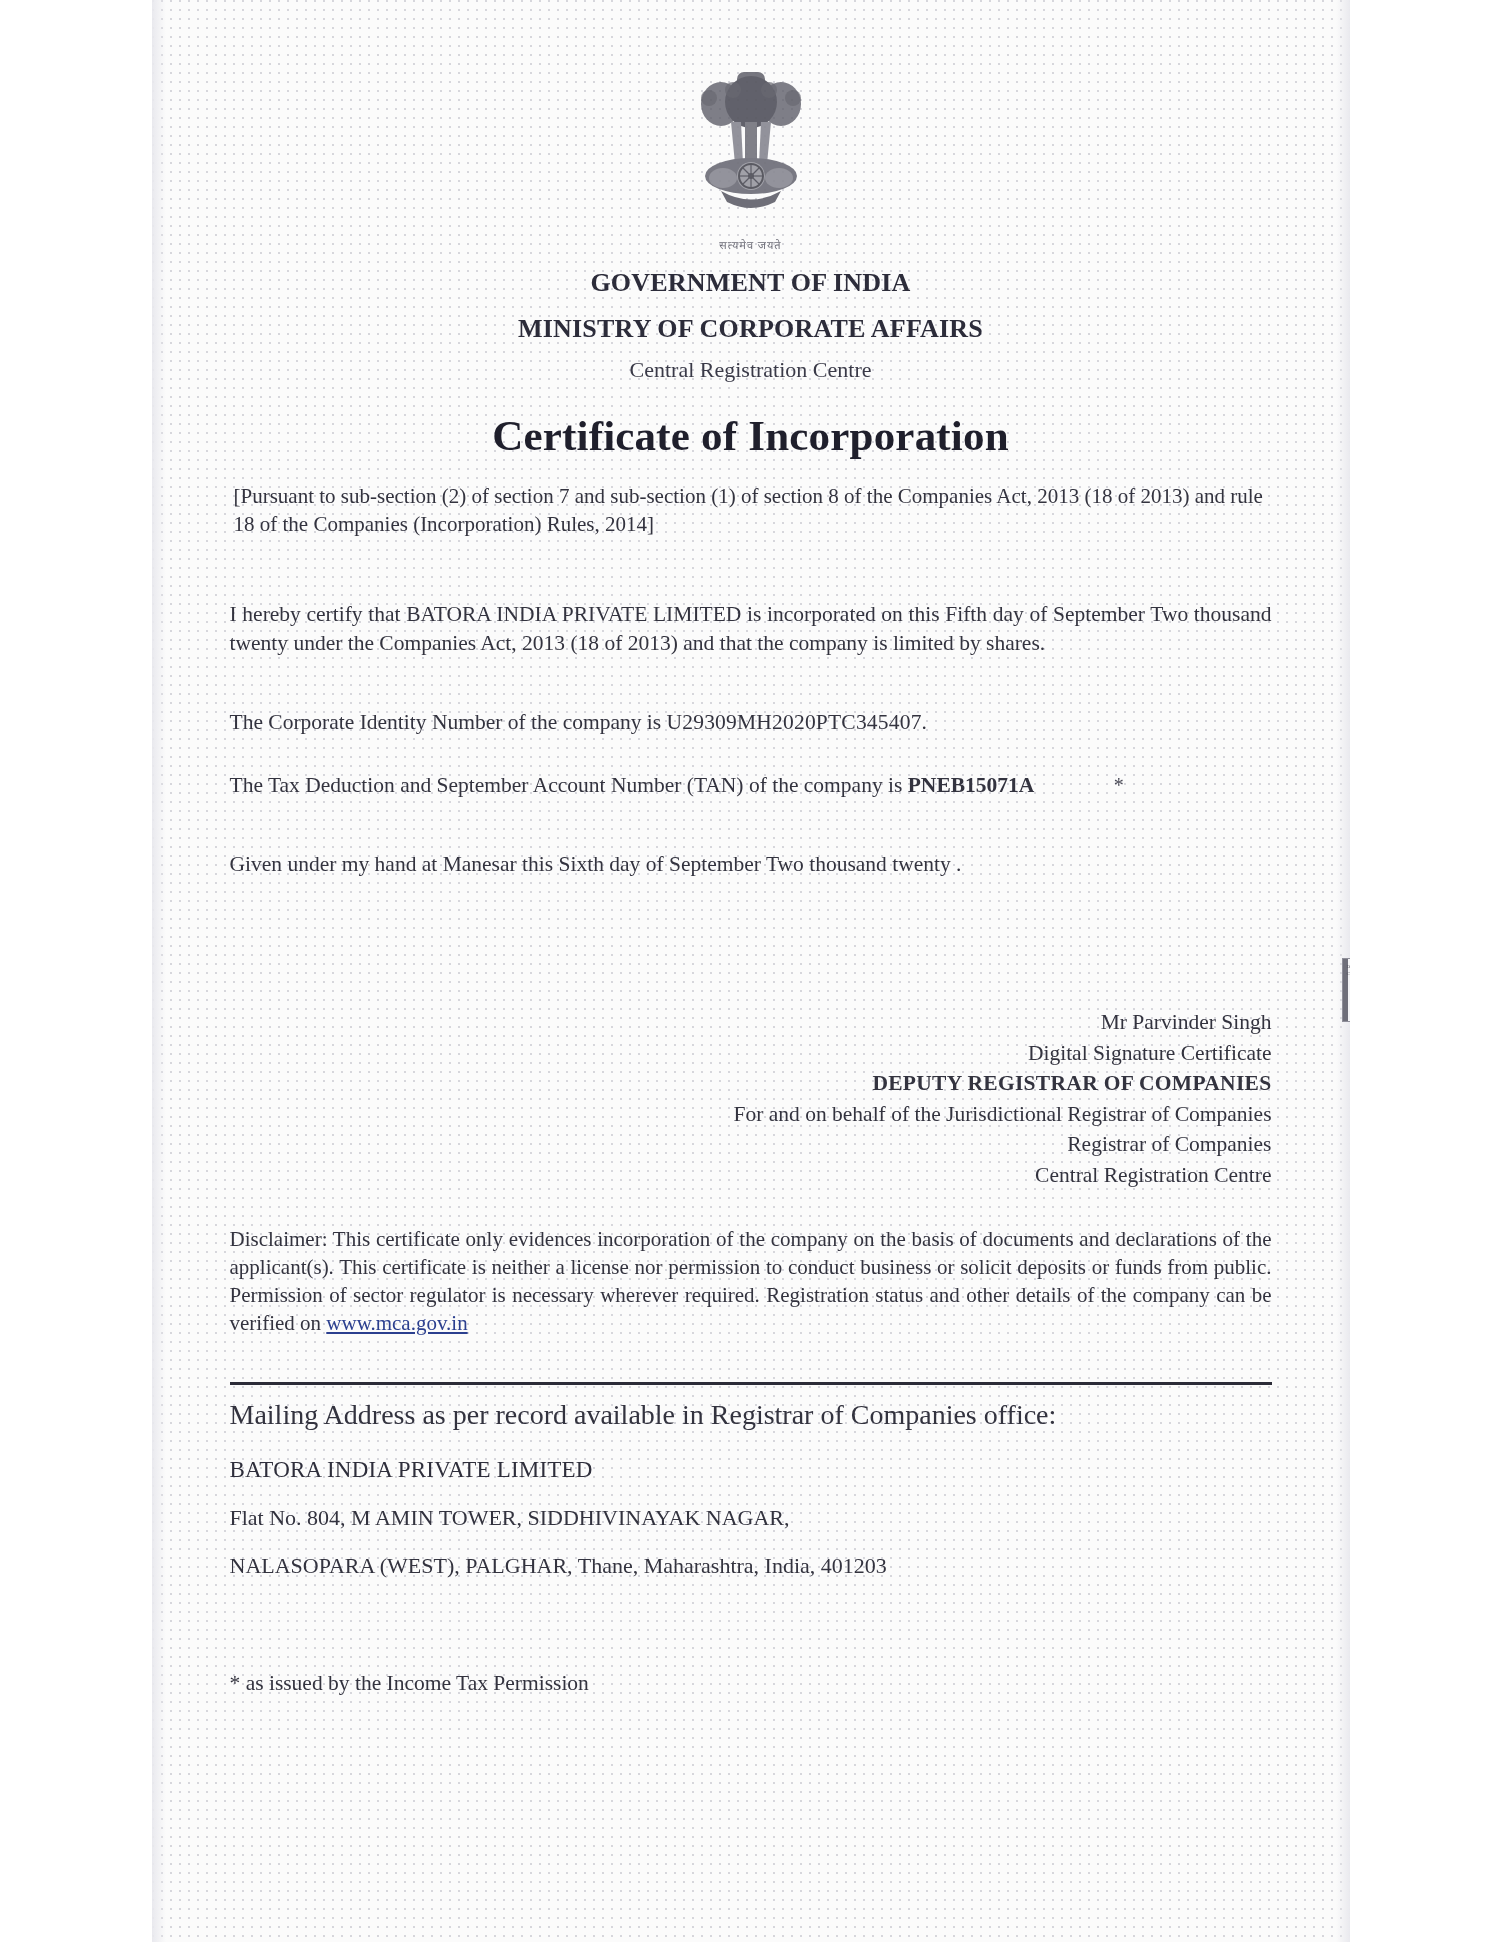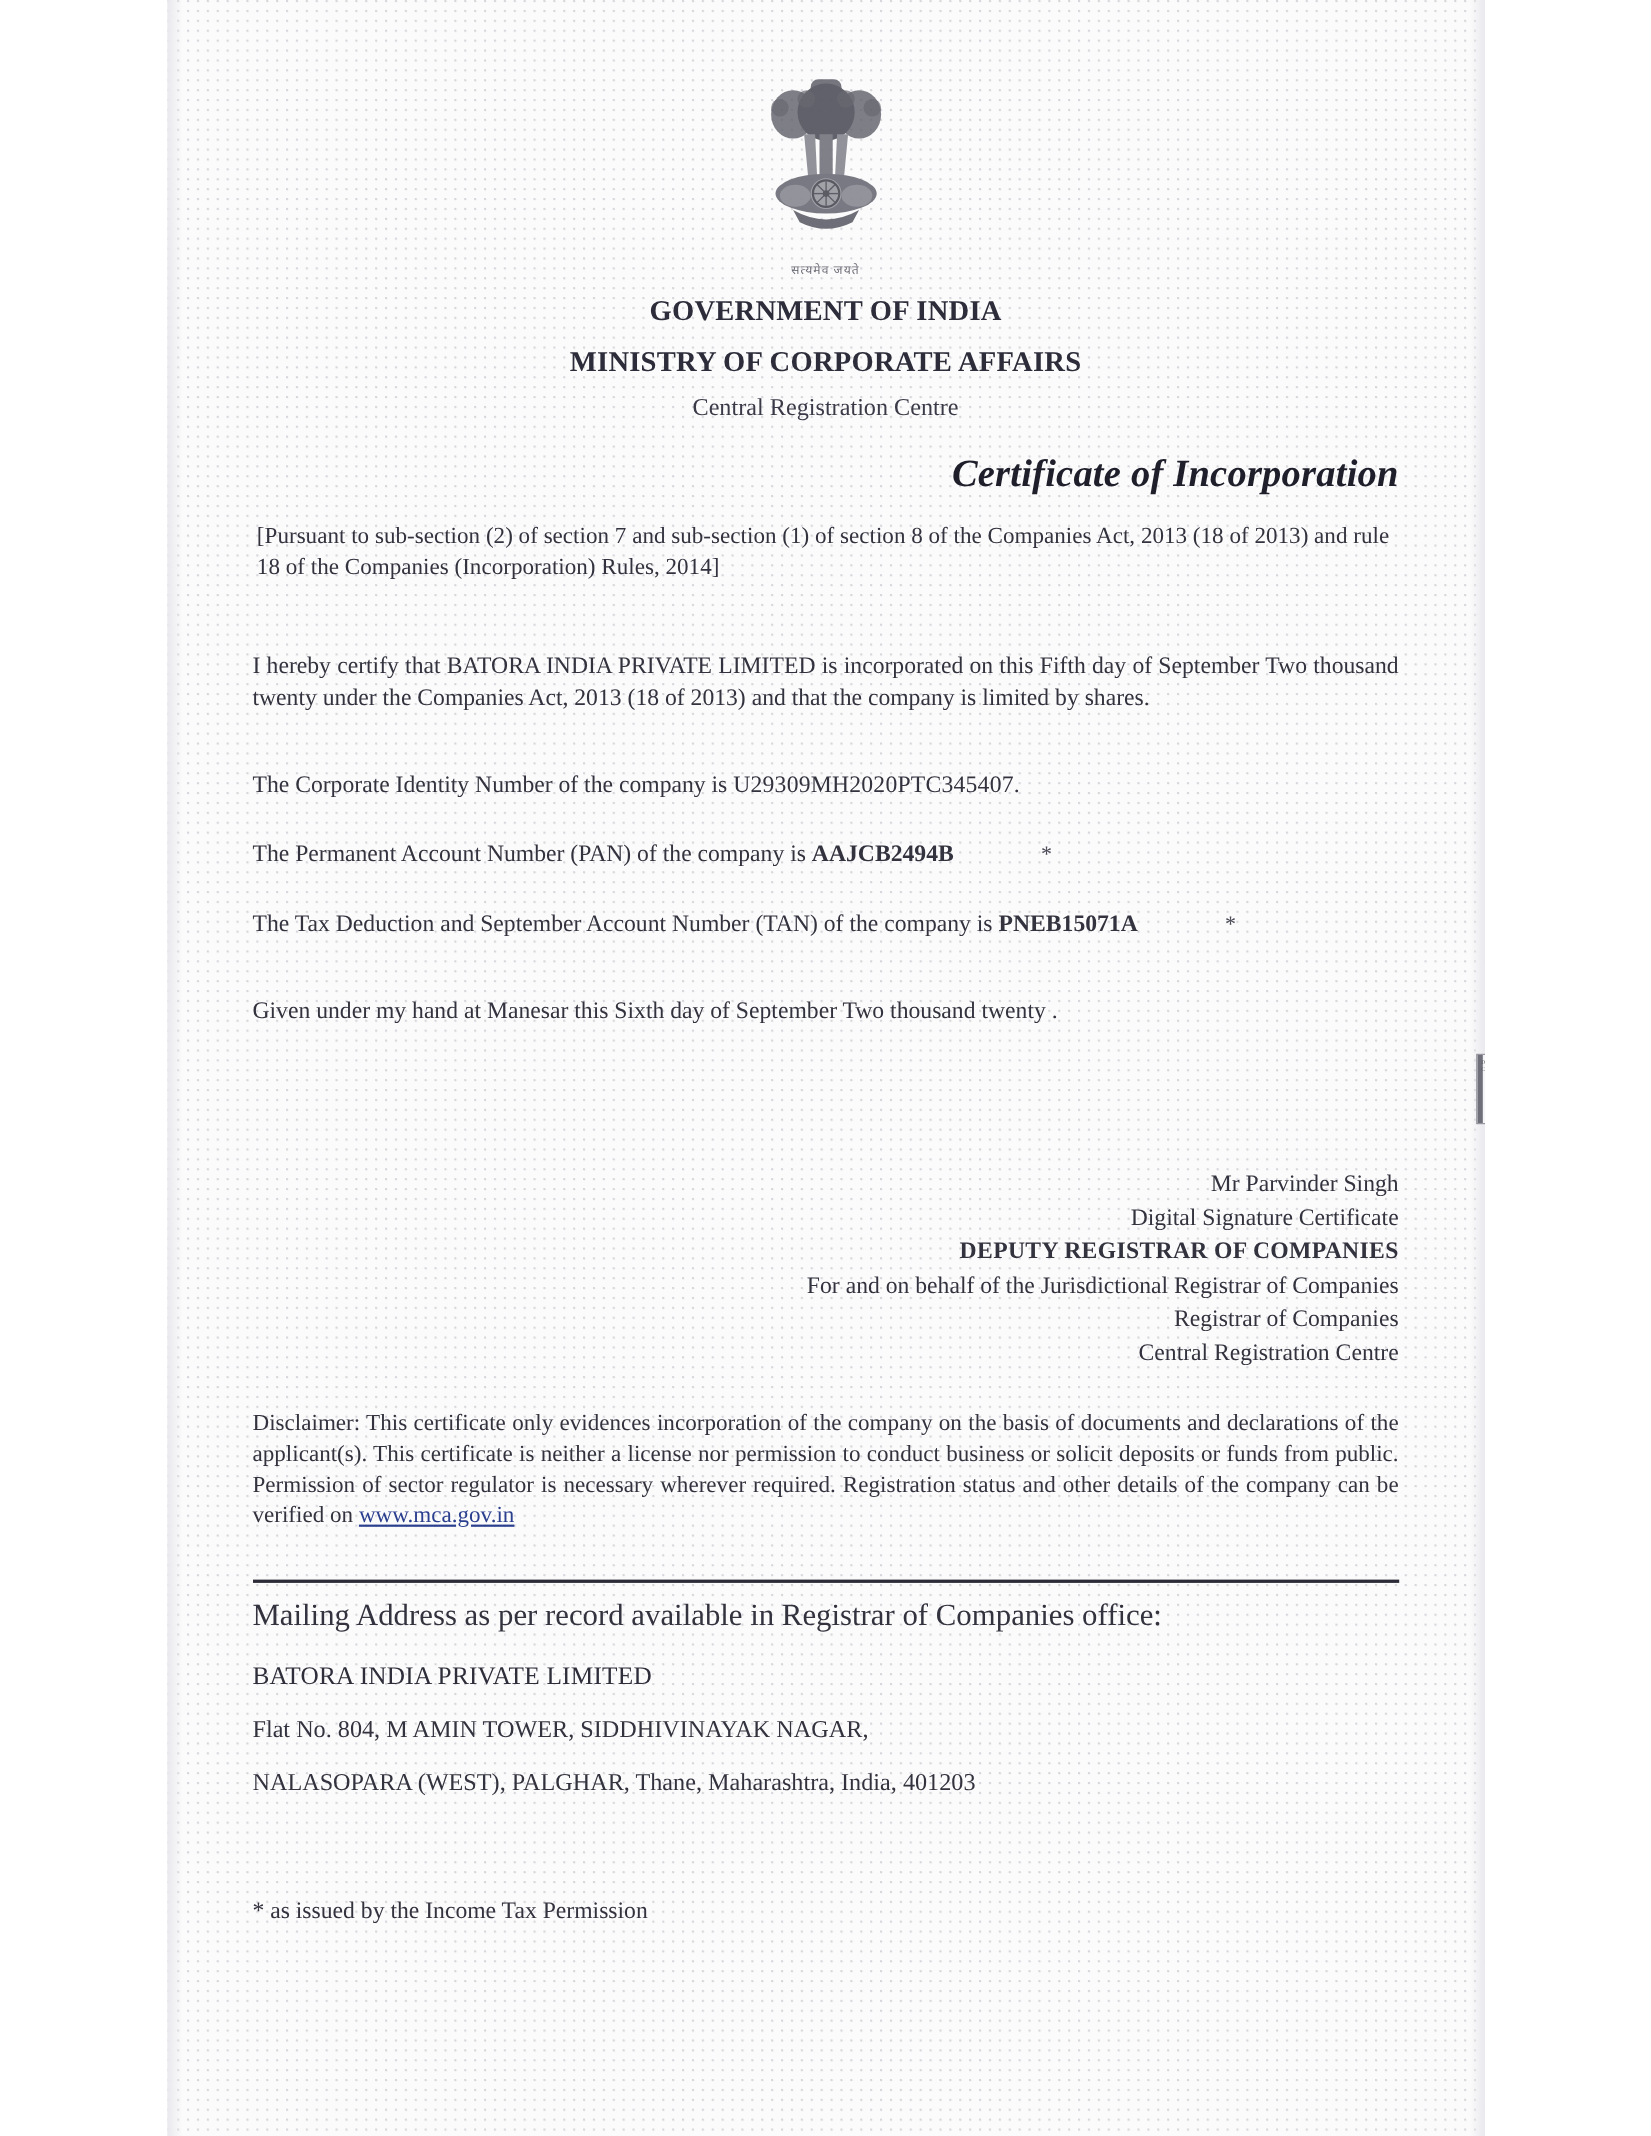--- a/index.html
+++ b/index.html
@@ -75,27 +75,26 @@
     line-height: 1.17;
     margin-top: 16px;
   }
   .centre-line {
     text-align: center;
     font-size: 22px;
     color: #3a3a48;
     margin-top: 12px;
   }
   .cert-title {
-    text-align: right;
+    text-align: center;
     font-weight: bold;
-    font-size: 35px;
+    font-size: 43px;
     color: #1f1f2c;
     margin-top: 28px;
     letter-spacing: 0.2px;
-    font-style: italic;
   }
   .pursuant {
     text-align: left;
     font-size: 21px;
     line-height: 1.34;
     color: #33333f;
     margin-top: 22px;
     padding: 0 4px;
   }
 
@@ -311,25 +310,20 @@
 
       <div class="para">
         <span>I hereby certify that </span><span>BATORA INDIA PRIVATE LIMITED</span><span> is incorporated on this Fifth day of September Two thousand twenty under the Companies Act, 2013 (18 of 2013) and that the company is limited by shares.</span>
       </div>
 
       <div class="para spaced">
         <span>The Corporate Identity Number of the company is </span>
         <span class="mono-ish">U29309MH2020PTC345407.</span>
       </div>
 
-      <div class="para spaced-sm">
-        <span>The Permanent Account Number (PAN) of the company is </span>
-        <span class="bold">AAJCB2494B</span>
-        <span class="asterisk-gap"></span><span class="asterisk">*</span>
-      </div>
 
       <div class="para spaced-sm">
         <span>The Tax Deduction and September Account Number (TAN) of the company is </span><span class="bold">PNEB15071A</span>
         <span class="asterisk-gap"></span><span class="asterisk">*</span>
       </div>
 
       <div class="para spaced">Given under my hand at Manesar this Sixth day of September Two thousand twenty .</div>
     </div>
 
     <div class="sig-block">

